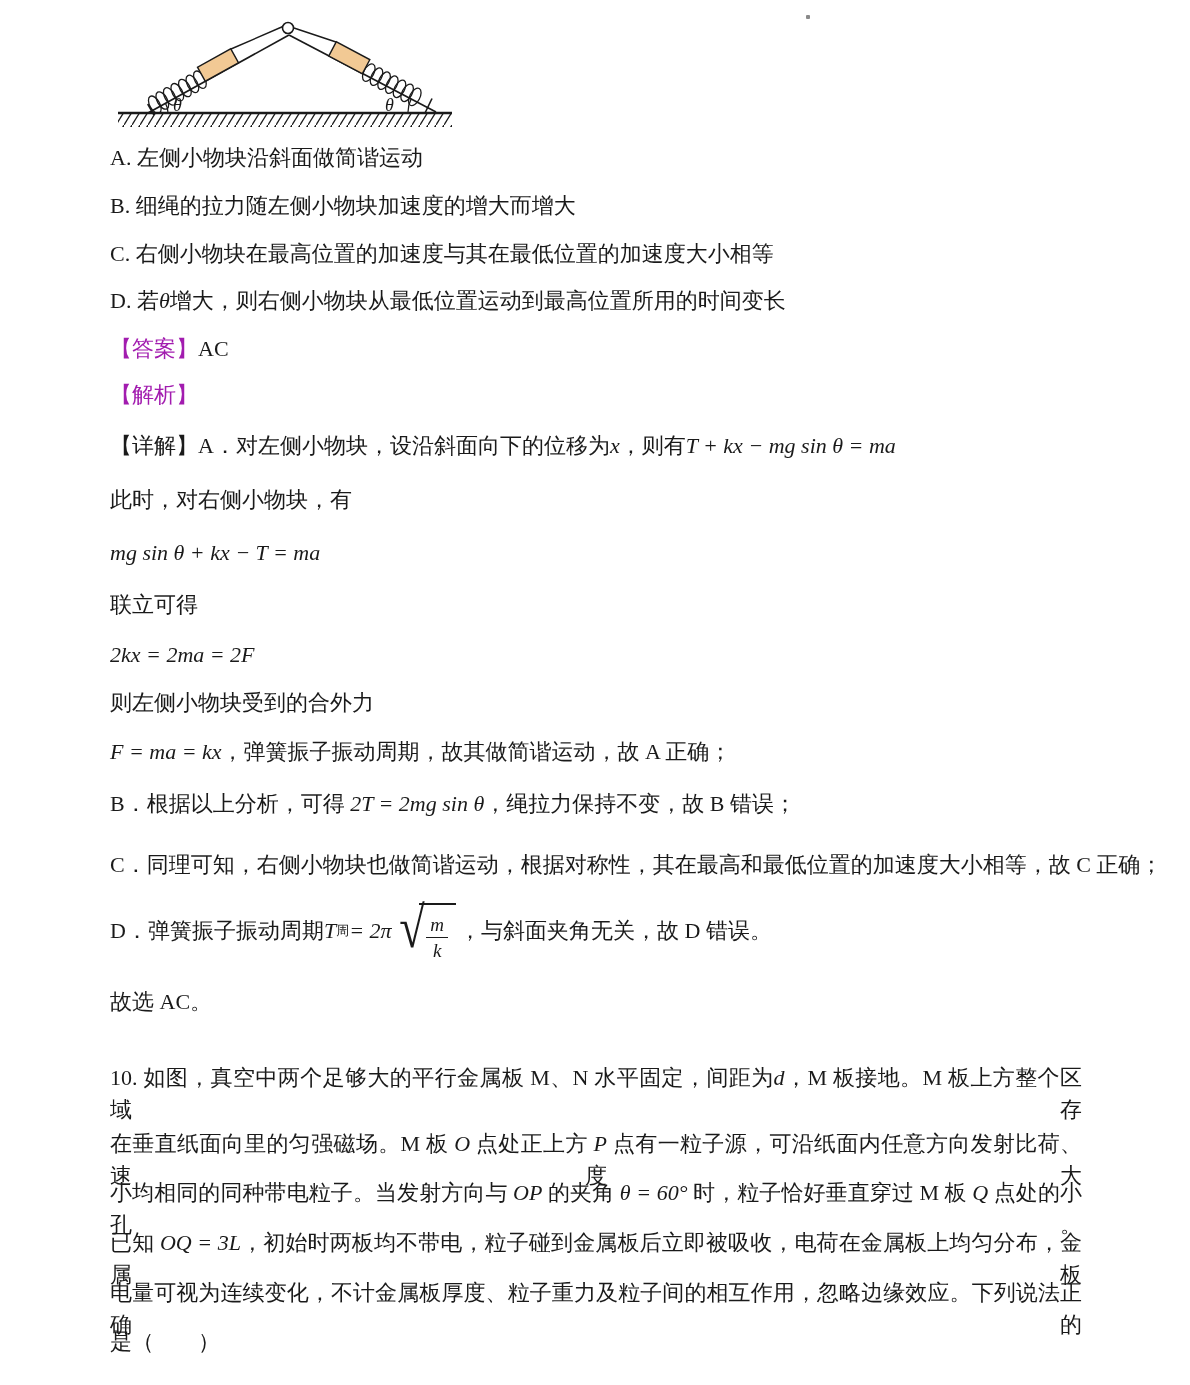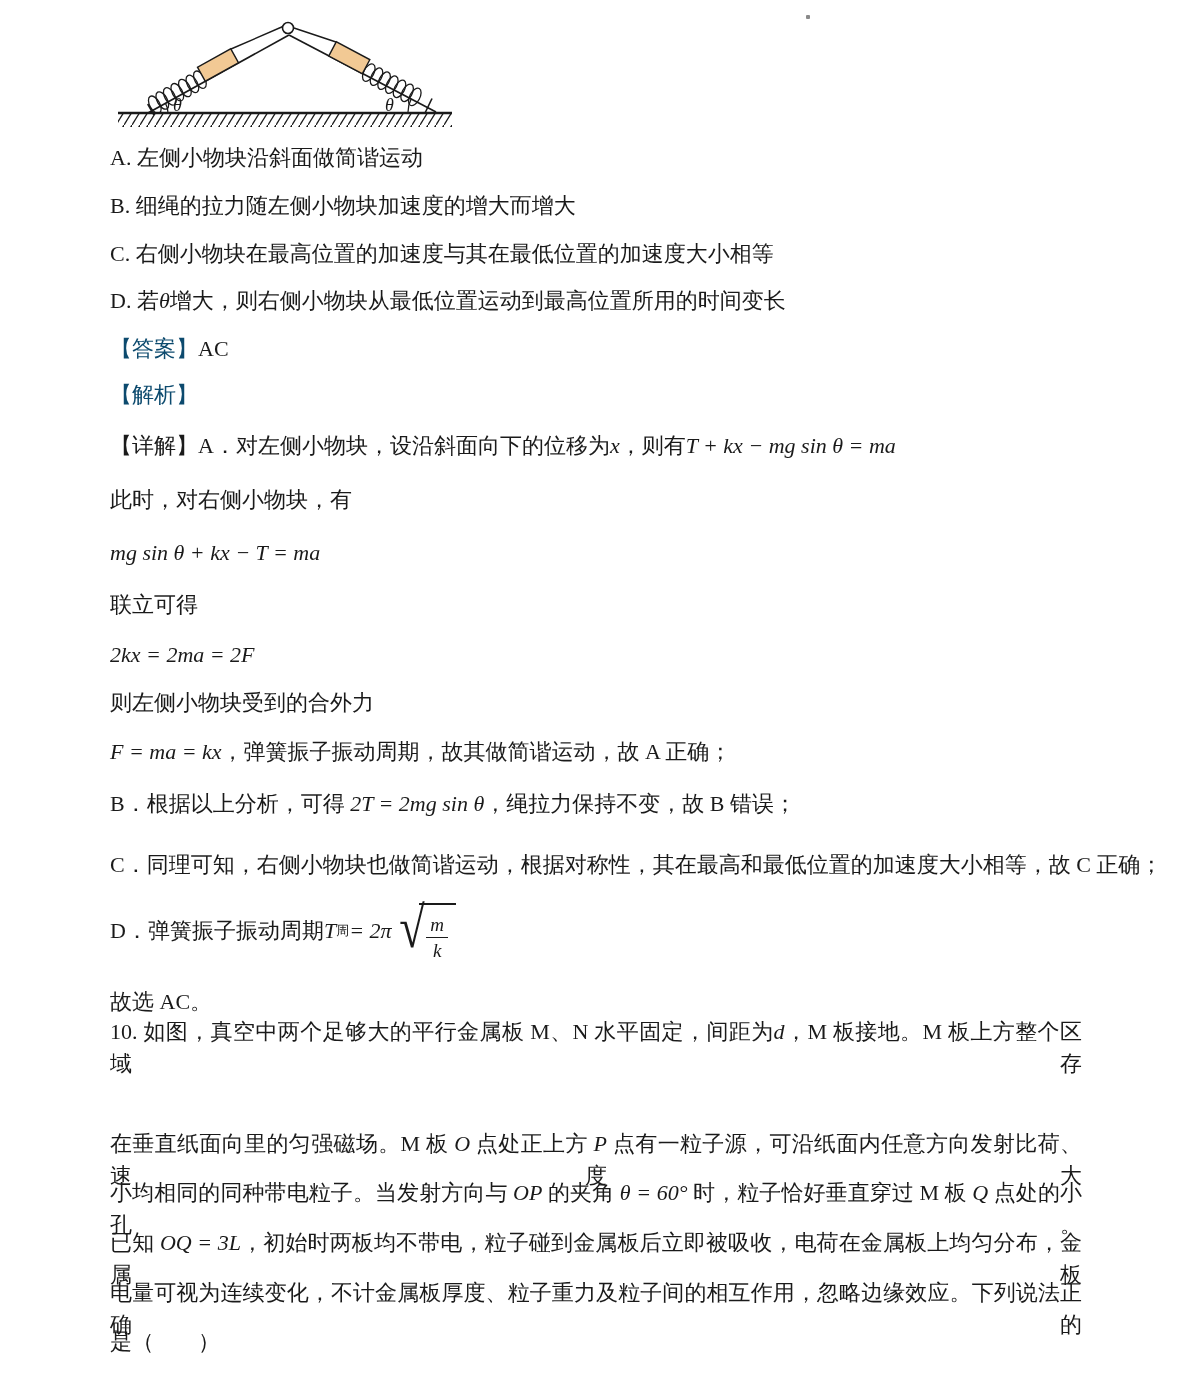--- a/index.html
+++ b/index.html
@@ -10,21 +10,21 @@
   }
   .line {
     position:absolute; left:110px; font-size:22px; line-height:32px;
     white-space:nowrap; color:#1a1a1a;
   }
   .just {
     white-space:normal; width:972px; text-align:justify;
     text-align-last:justify; text-justify:inter-character;
   }
   .math { font-style:italic; font-family:"Liberation Serif","DejaVu Serif",serif; }
-  .blue { color:#0c4a6e; }
+  .blue { color:#a21caf; }
   sub.tiny { font-size:13px; }
   .sqrt { display:inline-flex; align-items:flex-start; vertical-align:middle; margin:0 3px 0 4px; }
   .radical {
     font-size:58px; line-height:54px; font-style:normal;
     transform:scaleX(0.8); margin-right:-8px;
   }
   .radicand {
     border-top:2px solid #1a1a1a; display:inline-block;
     padding:3px 8px 0 7px; margin-top:2px;
   }
@@ -127,25 +127,26 @@
       <span class="math">T</span>
       <sub class="tiny">周</sub>
       <span class="math"> = 2π</span>
       <span class="sqrt">
         <span class="radical">√</span>
         <span class="radicand"><span class="frac">
             <span class="num math">m</span>
             <span class="den math">k</span>
           </span></span>
       </span>
+      <span>，与斜面夹角无关，故 D 错误。</span>
   </div>
 
   <div class="line" style="top:986px"><span>故选 AC。</span></div>
 
-  <div class="line just" style="top:1016px"><span>10. 如图，真空中两个足够大的平行金属板 M、N 水平固定，间距为</span><span class="math">d</span><span>，M 板接地。M 板上方整个区域存</span></div>
+  <div class="line just" style="top:1062px"><span>10. 如图，真空中两个足够大的平行金属板 M、N 水平固定，间距为</span><span class="math">d</span><span>，M 板接地。M 板上方整个区域存</span></div>
 
   <div class="line just" style="top:1128px"><span>在垂直纸面向里的匀强磁场。M 板 </span><span class="math">O</span><span> 点处正上方 </span><span class="math">P</span><span> 点有一粒子源，可沿纸面内任意方向发射比荷、速度大</span></div>
 
   <div class="line just" style="top:1177px"><span>小均相同的同种带电粒子。当发射方向与 </span><span class="math">OP</span><span> 的夹角 </span><span class="math">θ = 60°</span><span> 时，粒子恰好垂直穿过 M 板 </span><span class="math">Q</span><span> 点处的小孔。</span></div>
 
   <div class="line just" style="top:1227px"><span>已知 </span><span class="math">OQ = 3L</span><span>，初始时两板均不带电，粒子碰到金属板后立即被吸收，电荷在金属板上均匀分布，金属板</span></div>
 
   <div class="line just" style="top:1277px"><span>电量可视为连续变化，不计金属板厚度、粒子重力及粒子间的相互作用，忽略边缘效应。下列说法正确的</span></div>
 
   <div class="line" style="top:1326px"><span>是（　　）</span></div>

